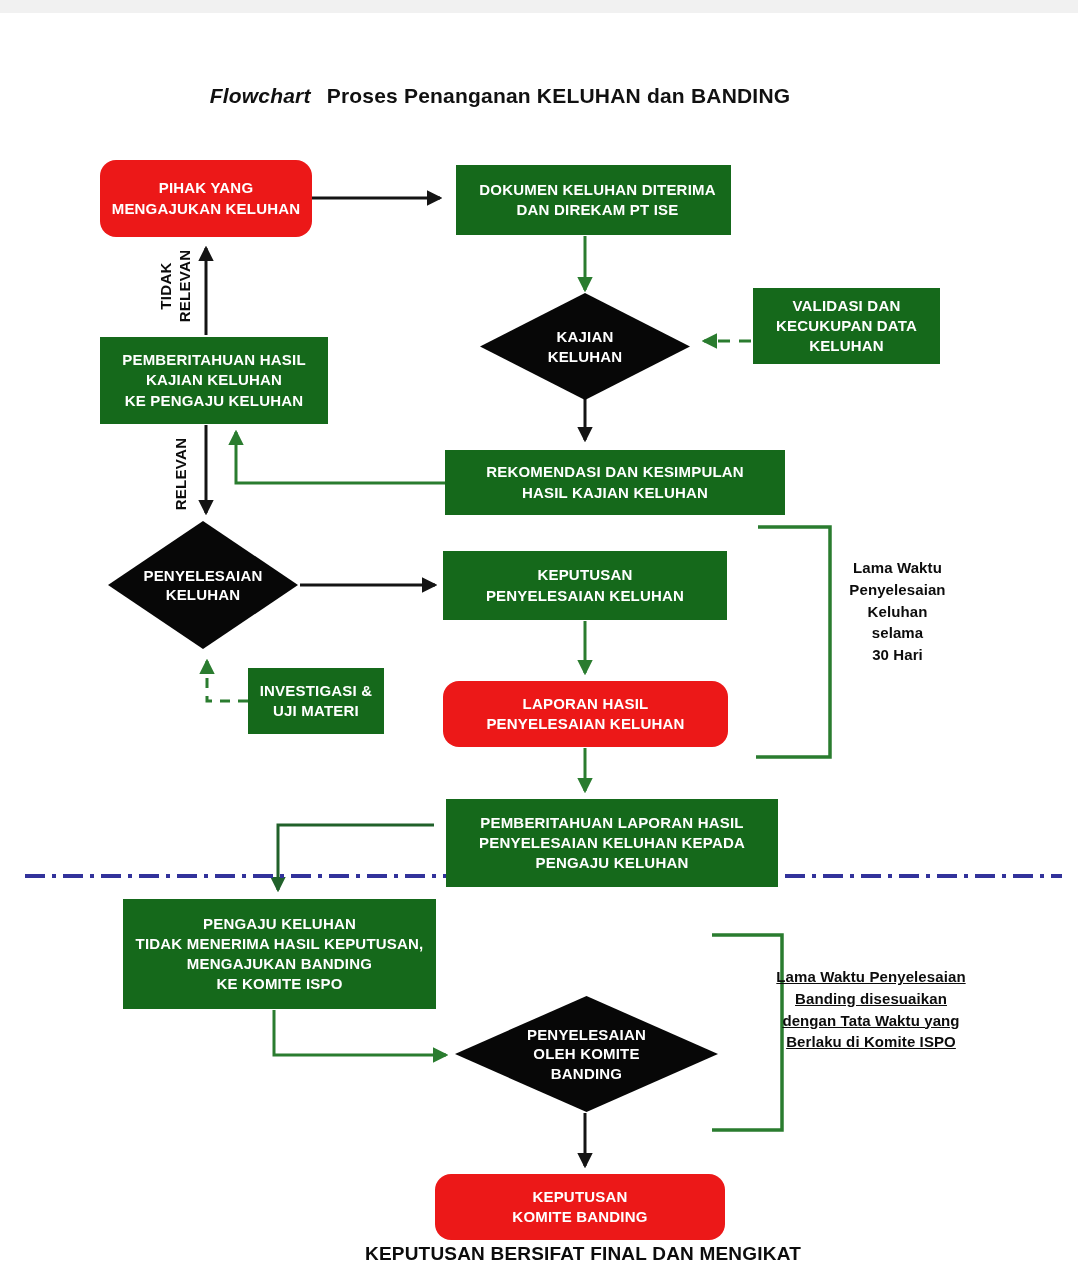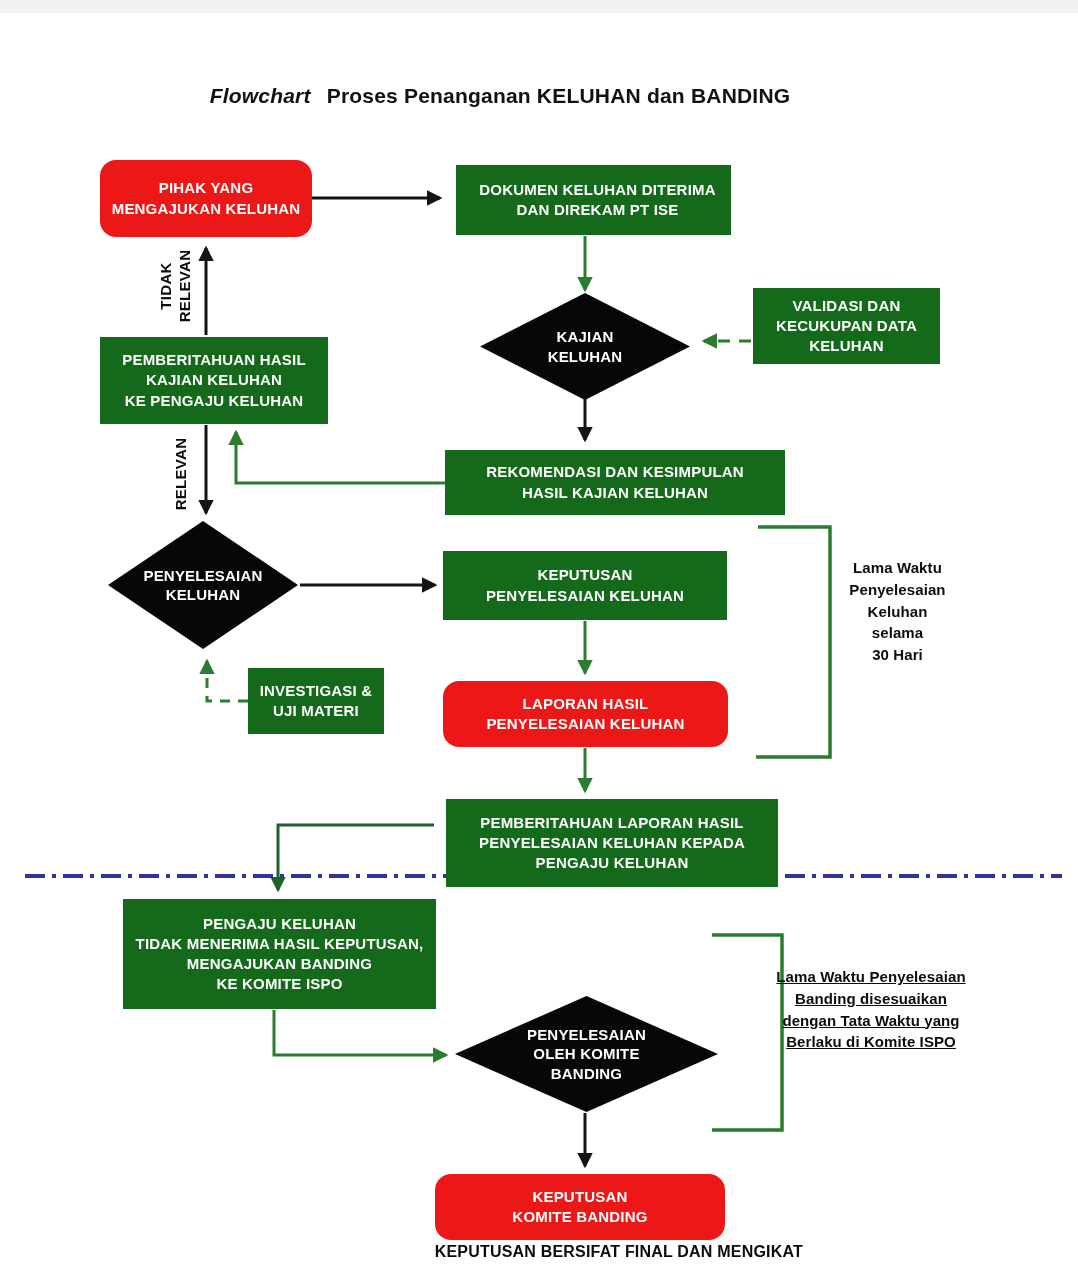--- a/index.html
+++ b/index.html
@@ -38,22 +38,22 @@
   .vlabel{
     position:absolute;display:flex;align-items:center;justify-content:center;
     color:#0c0c0c;font-weight:bold;font-size:15px;line-height:1.25;text-align:center;
     white-space:pre-line;transform:rotate(-90deg);letter-spacing:.3px;
   }
   .ann{
     position:absolute;color:#0c0c0c;font-weight:bold;font-size:15px;line-height:1.45;
     text-align:center;white-space:pre-line;letter-spacing:.1px;
   }
   .footer{
-    position:absolute;left:363px;top:1243px;width:440px;text-align:right;
-    color:#0c0c0c;font-weight:bold;font-size:16px;letter-spacing:.2px;
+    position:absolute;left:363px;top:1243px;width:440px;text-align:center;
+    color:#0c0c0c;font-weight:bold;font-size:19px;letter-spacing:.2px;
   }
   svg.wires{position:absolute;left:0;top:0;width:1078px;height:1284px;}
 </style>
 </head>
 <body>
 
 <div id="stage">
 
   <div class="topstrip"></div>
 

